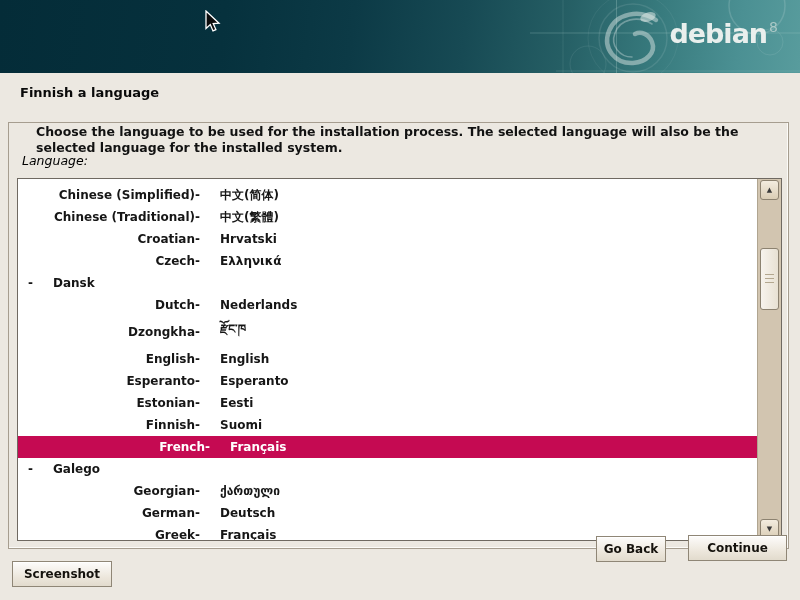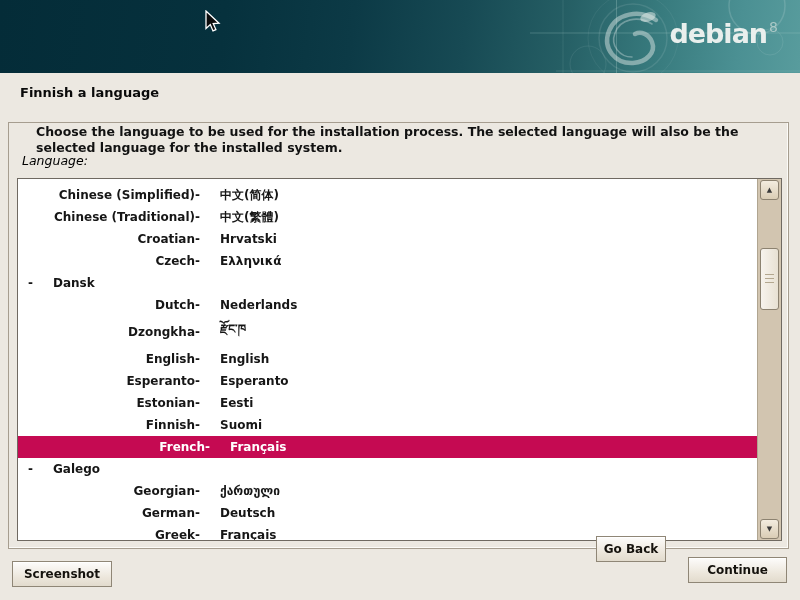--- a/index.html
+++ b/index.html
@@ -87,21 +87,21 @@
     position:absolute;height:26px;box-sizing:border-box;
     background:linear-gradient(#fdfcfb,#ece6db 65%,#e2dbcd);
     border:1px solid #8f8676;border-radius:0;
     display:flex;align-items:center;justify-content:center;
     font-family:"DejaVu Sans", sans-serif;
     font-size:12px;font-weight:bold;color:#15120d;
     box-shadow:inset 0 1px 0 #ffffff;
   }
   #btn-screenshot{left:12px;top:561px;width:100px;}
   #btn-goback{left:596px;top:536px;width:70px;}
-  #btn-continue{left:688px;top:557px;width:99px;}
+  #btn-continue{left:688px;top:535px;width:99px;}
 </style>
 </head>
 <body>
 
 <div id="screen">
 
   <div class="banner">
     <svg class="banner-decor" width="800" height="73" viewBox="0 0 800 73">
 
       <line x1="563" y1="0" x2="563" y2="73" stroke="#9fc6c2" stroke-width="1" opacity="0.14"></line>

